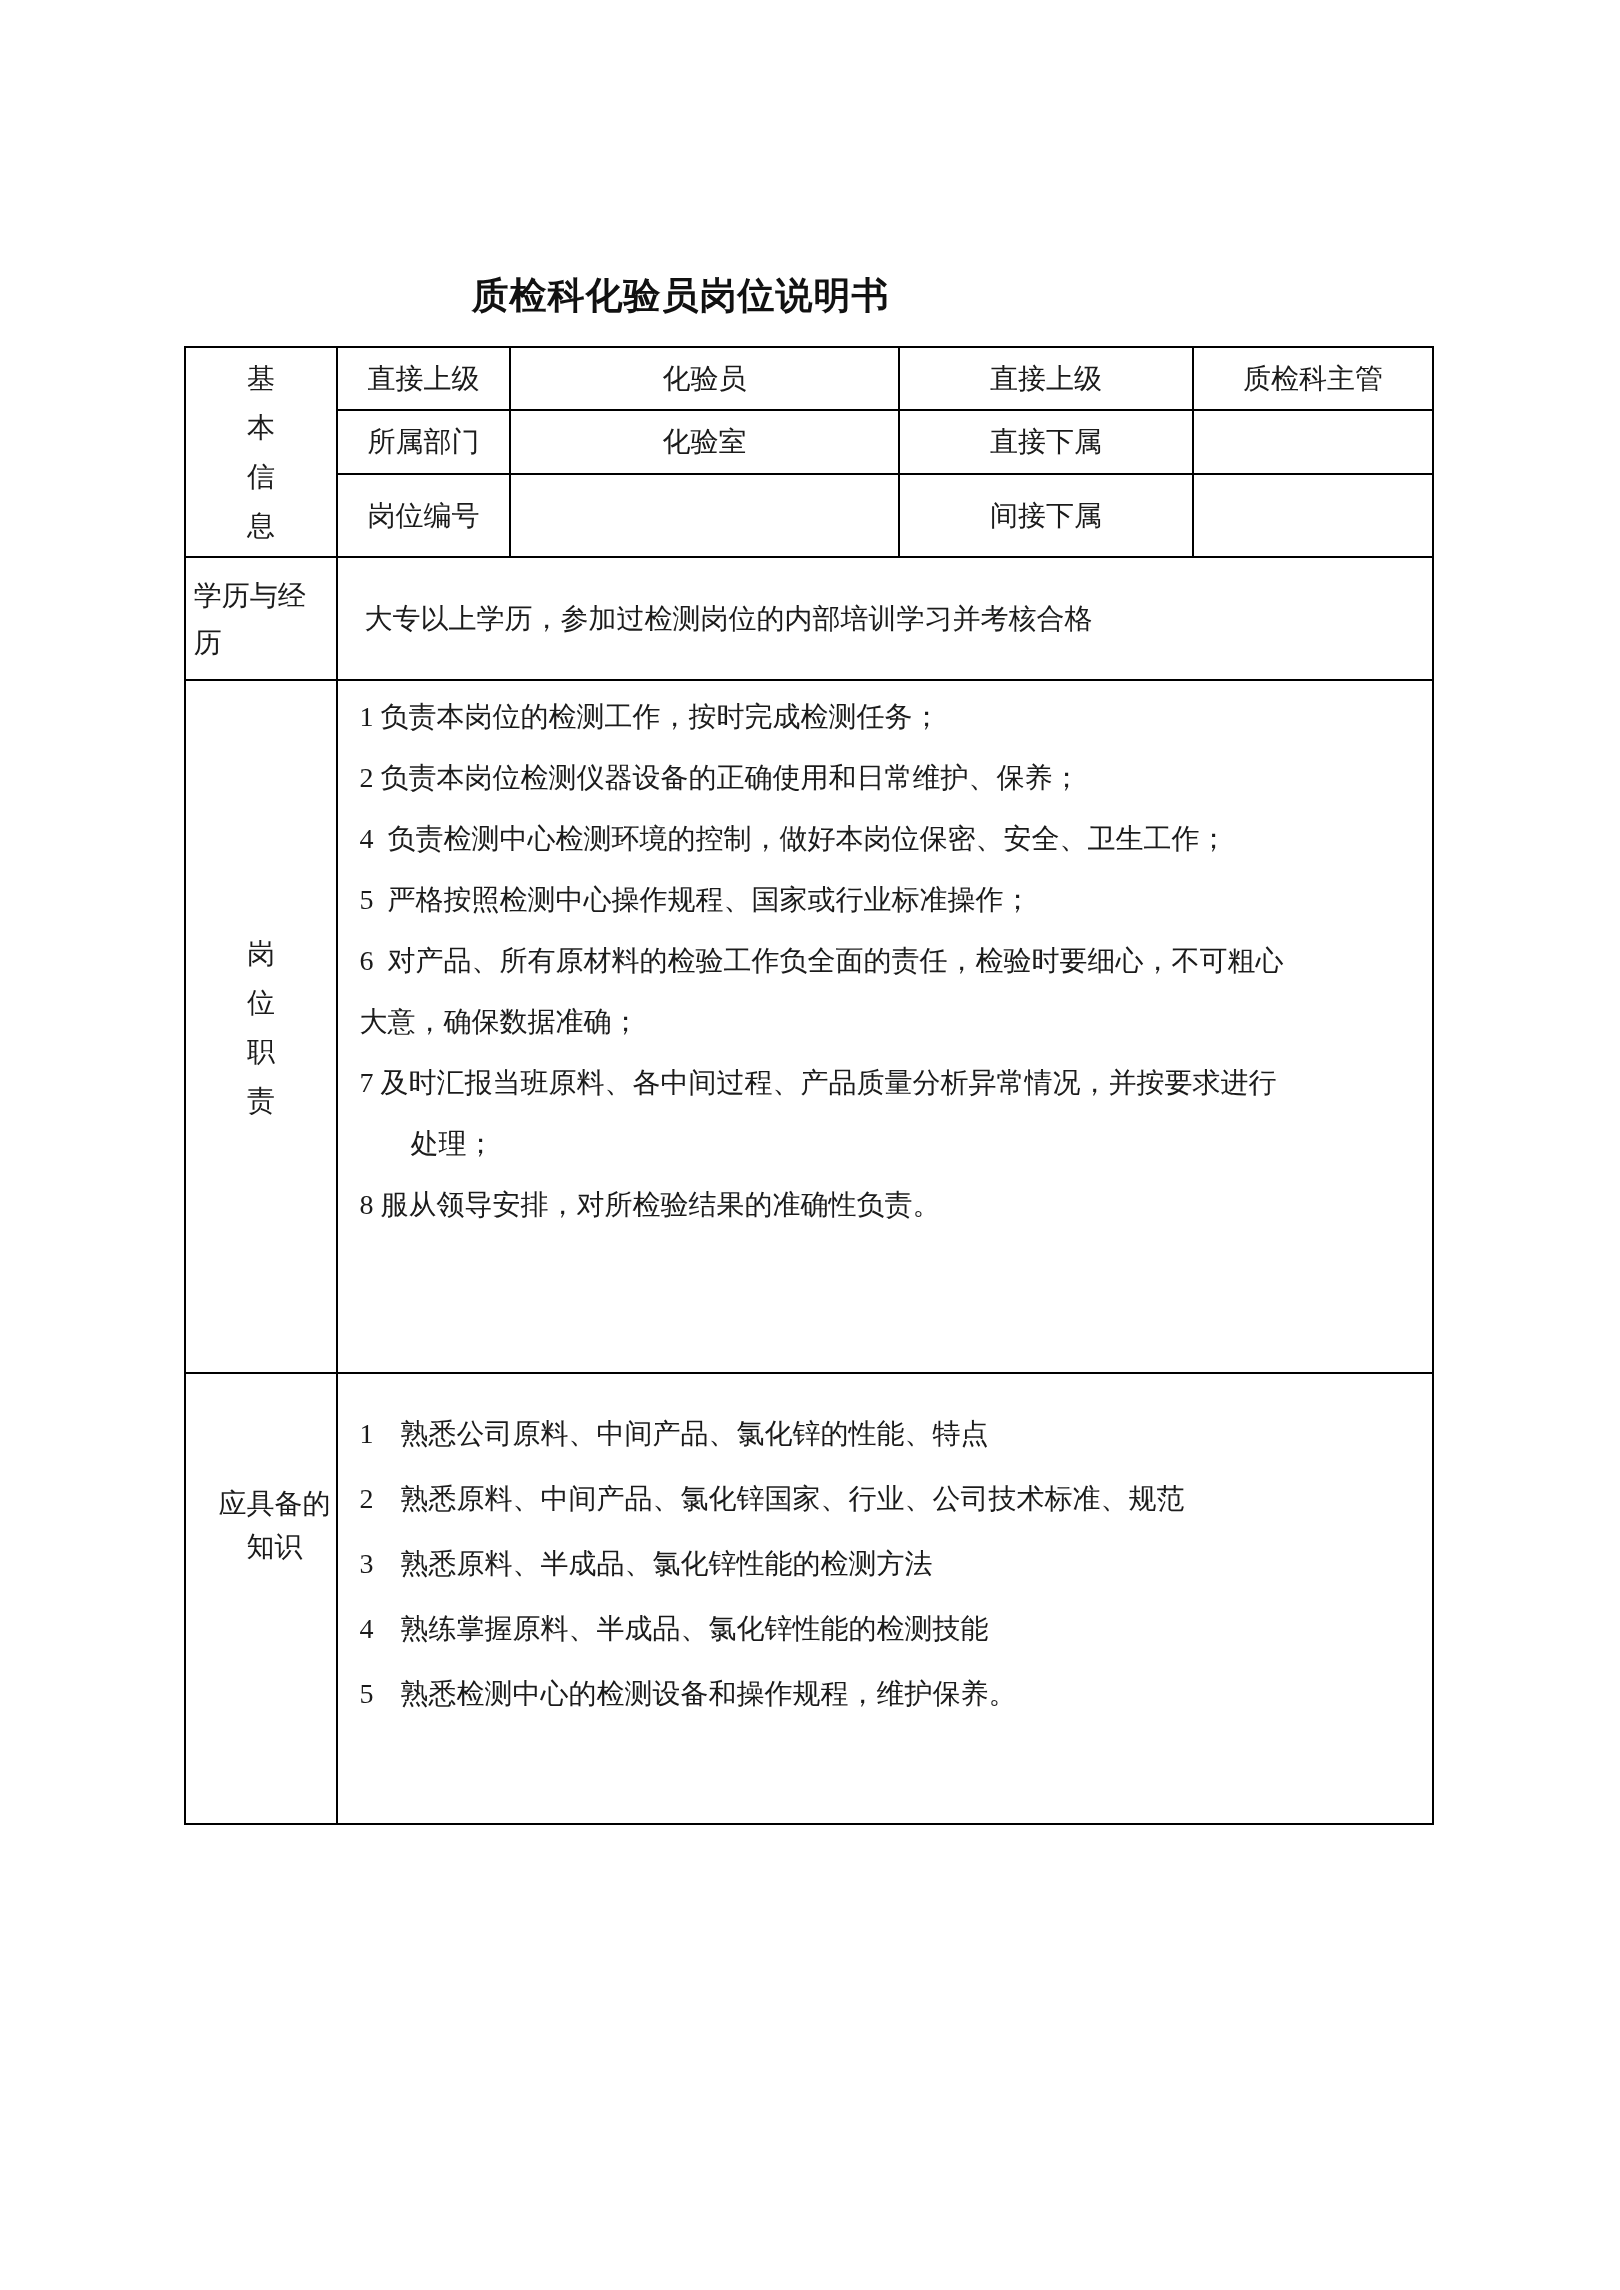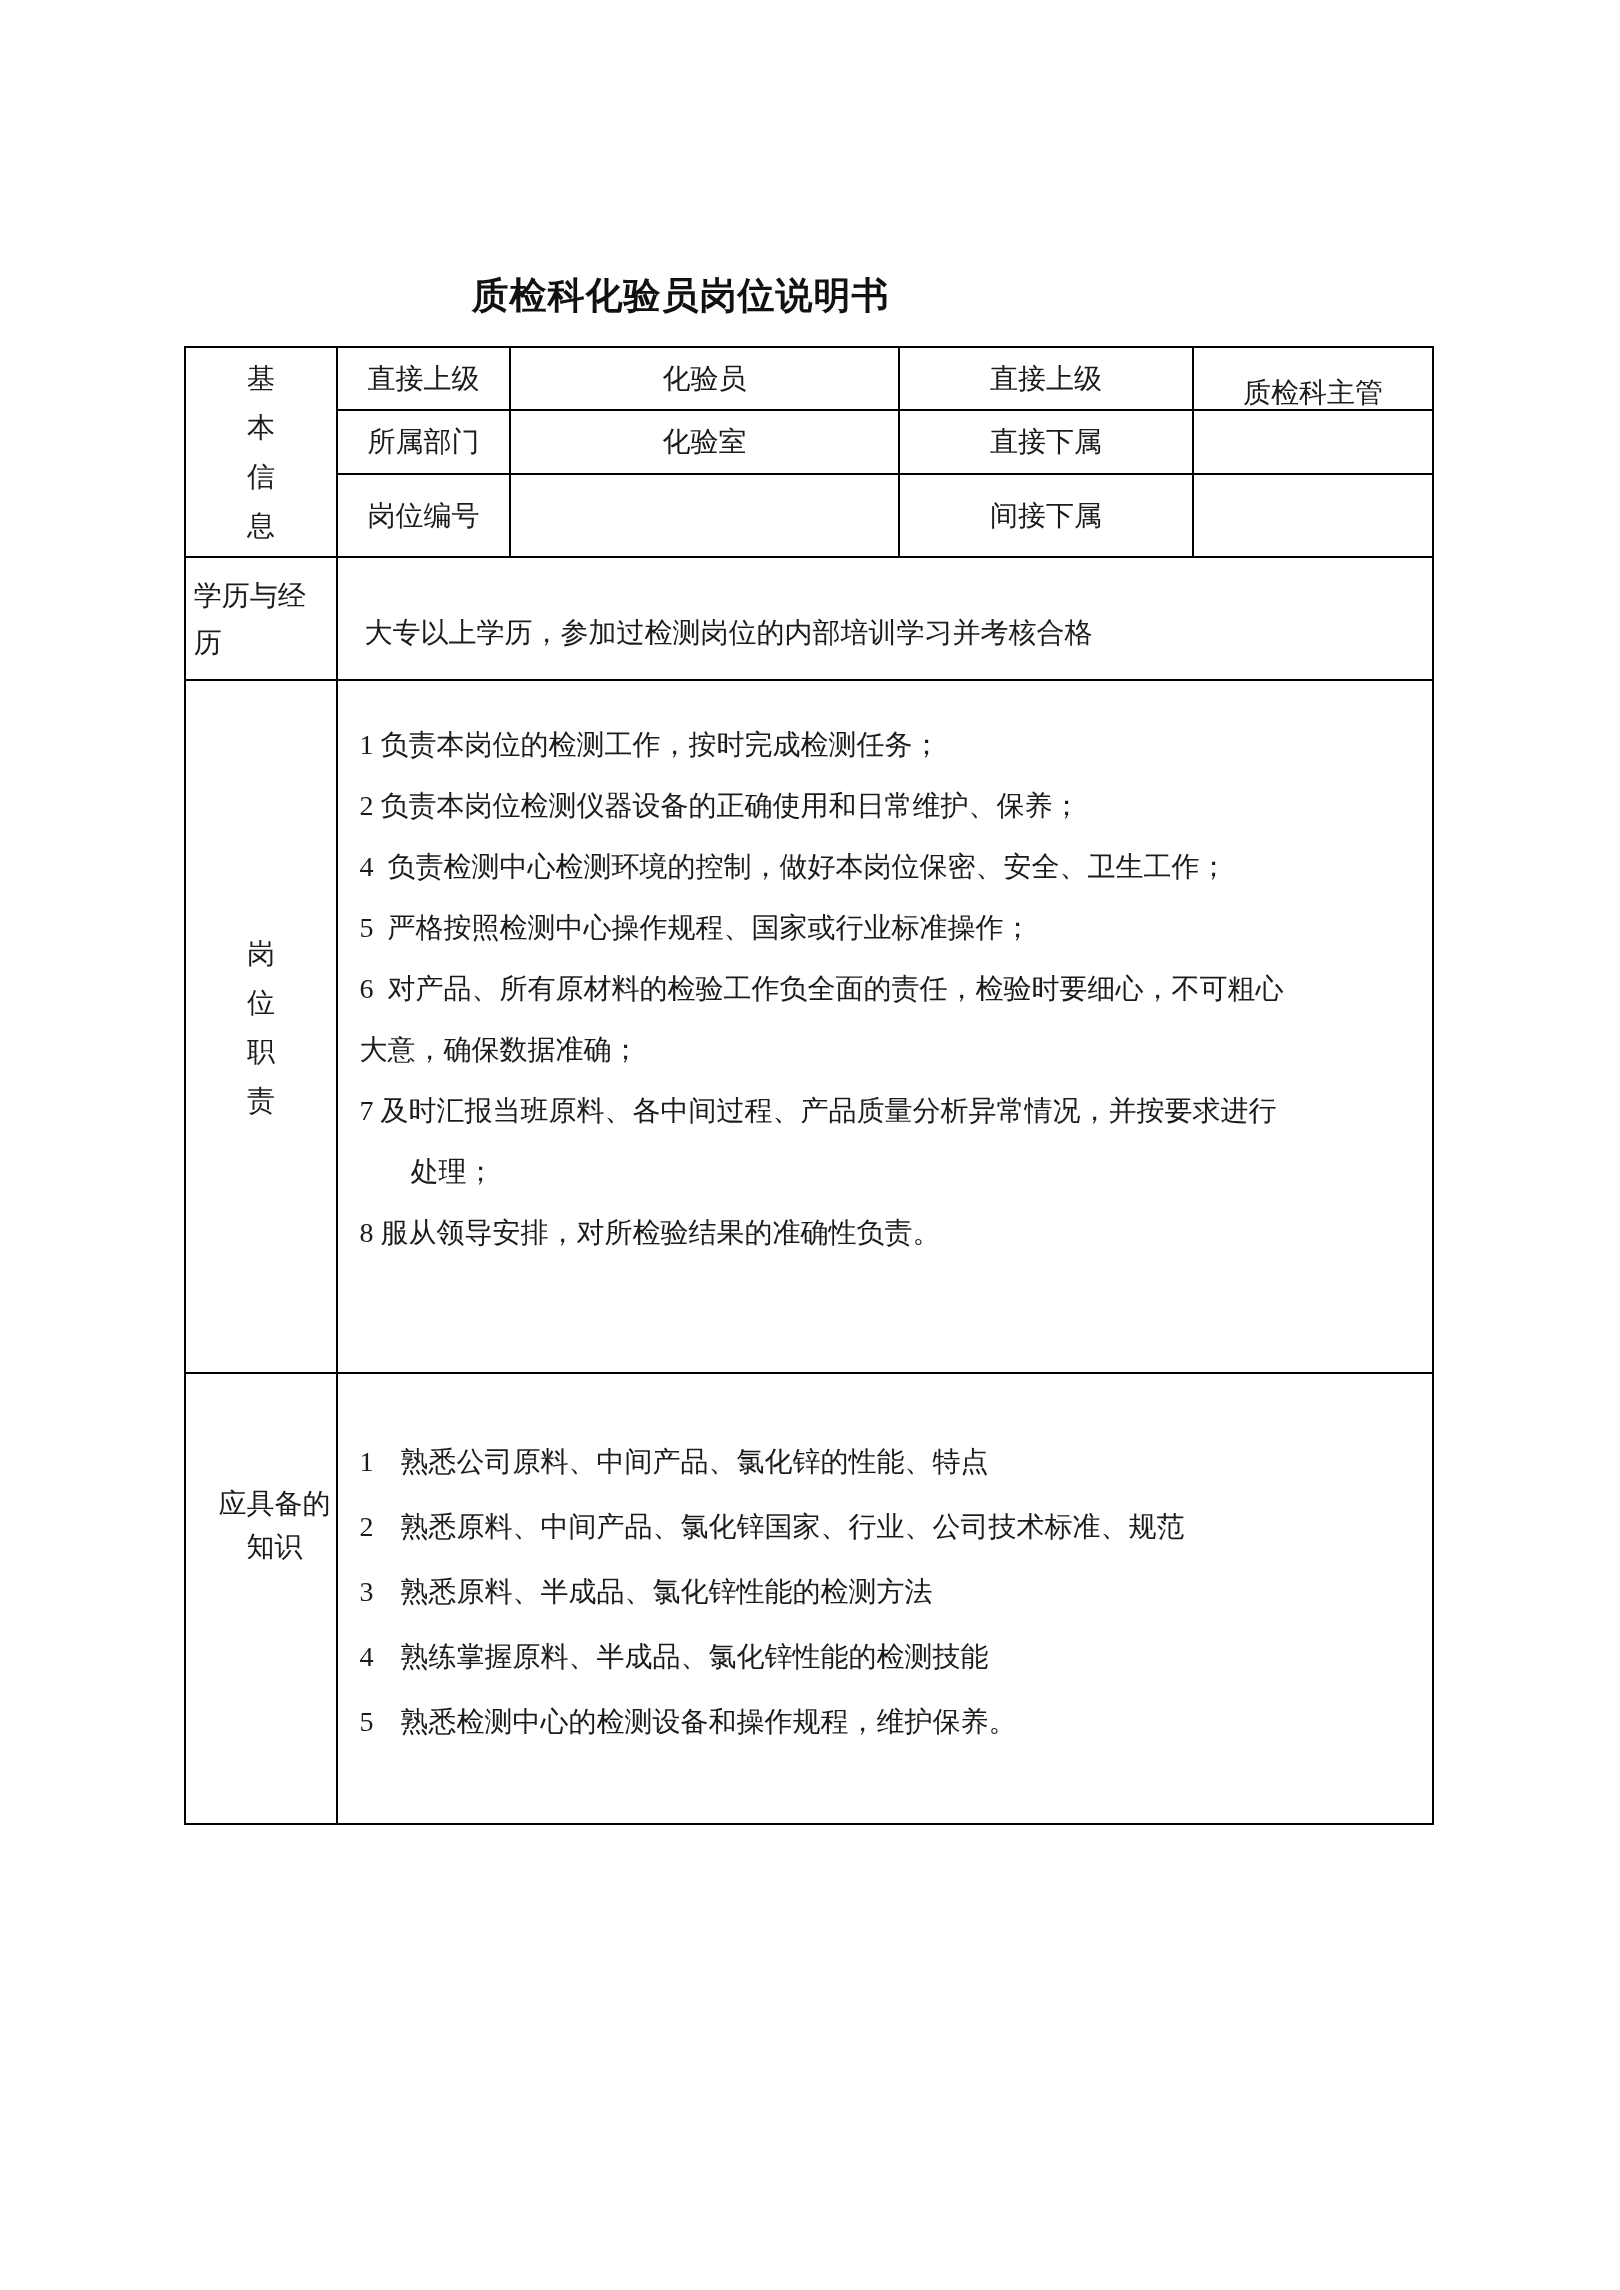--- a/index.html
+++ b/index.html
@@ -31,21 +31,21 @@
   }
   .cell{
     box-sizing:border-box;
     border-right:2px solid #000;
     border-bottom:2px solid #000;
     display:flex;
     align-items:center;
     justify-content:center;
     overflow:hidden;
   }
-  .no-r{border-right:none;margin-top:28px;}
+  .no-r{border-right:none;}
   .no-b{border-bottom:none;}
   .thick-b{border-bottom-width:2.9px;}
   
   .v-label .vtext{
     width:29px;
     word-break:break-all;
     line-height:49px;
     text-align:center;
   }
   

